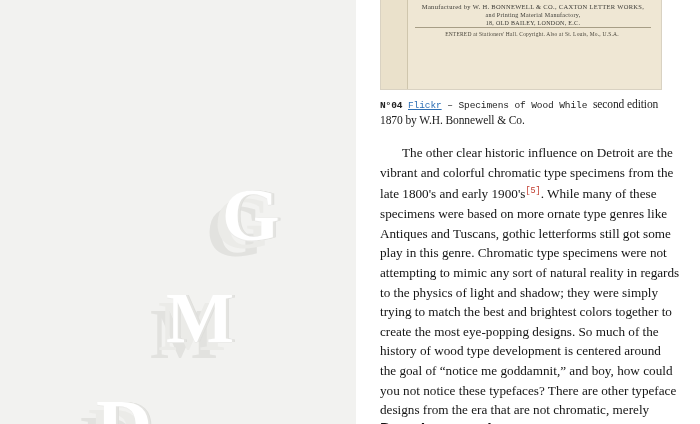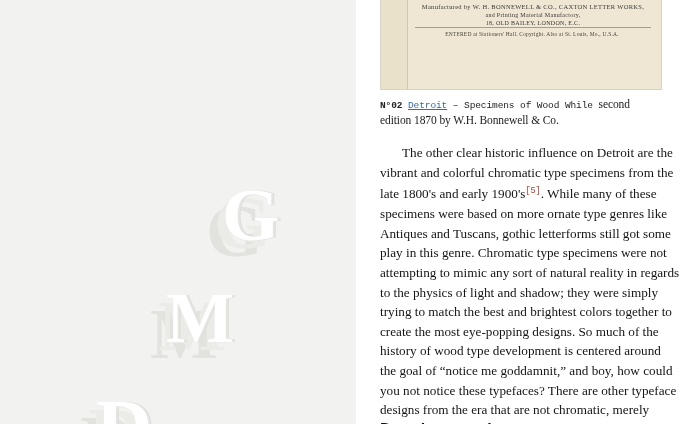--- a/index.html
+++ b/index.html
@@ -241,22 +241,22 @@
 
         <div class="maker-lines">
           <div class="big">Manufactured by W. H. BONNEWELL &amp; CO., CAXTON LETTER WORKS,</div>
           <div>and Printing Material Manufactory,</div>
           <div>18, OLD BAILEY, LONDON, E.C.</div>
         </div>
         <div class="hr3"></div>
         <div class="foot-note">ENTERED at Stationers' Hall. Copyright. Also at St. Louis, Mo., U.S.A.</div>
       </div>
       <figcaption class="figcaption">
-        <span class="fignum">N°02</span>
-        <a class="figlink" href="#">Detroit</a>
+        <span class="fignum">N°04</span>
+        <a class="figlink" href="#">Flickr</a>
         <span>–</span>
         <span>Specimens of Wood While</span>
         <span class="figtail">second edition 1870 by W.H. Bonnewell &amp; Co.</span>
       </figcaption>
     </figure>
 
     <div class="body-text">
       <p><span>The other clear historic influence on Detroit are the vibrant and colorful chromatic type specimens from the late 1800's and early 1900's</span><span class="fnref">[5]</span><span>. While many of these specimens were based on more ornate type genres like Antiques and Tuscans, gothic letterforms still got some play in this genre. Chromatic type specimens were not attempting to mimic any sort of natural reality in regards to the physics of light and shadow; they were simply trying to match the best and brightest colors together to create the most eye-popping designs. So much of the history of wood type development is centered around the goal of “notice me goddamnit,” and boy, how could you not notice these typefaces? There are other typeface designs from the era that are not chromatic, merely ornamented, and you can see some of the reference for the beveling layers of Detroit in examples such as this Bruce's New-York Type-Foundry ornamented sans from their 1874 specimen book</span></p>
     </div>
 

